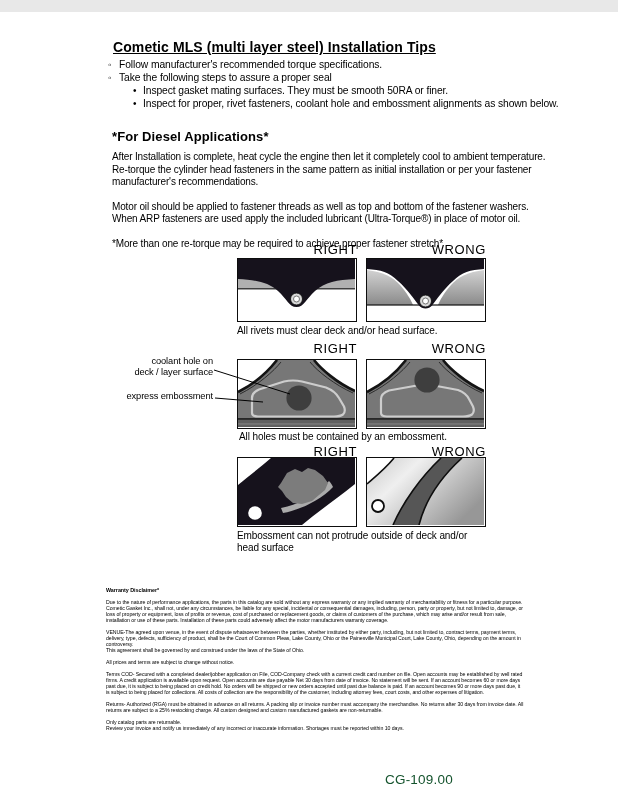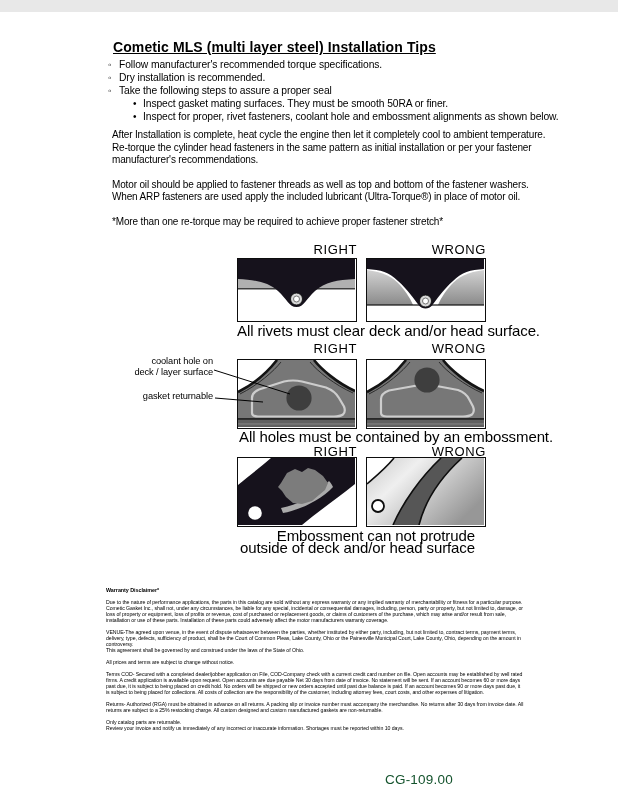--- a/index.html
+++ b/index.html
@@ -26,21 +26,21 @@
   
   .diesel { position:absolute; left:112px; top:117px; width:445px; }
   .diesel h2 { font-size:13px; font-weight:bold; margin-bottom:7px; letter-spacing:0.1px; }
   .diesel p { font-size:10px; line-height:12.6px; letter-spacing:-0.15px; margin-bottom:12px; width:440px; }
 
   
   .fig-label { position:absolute; width:120px; text-align:right;
     font-size:13px; letter-spacing:0.6px; }
   .figbox { position:absolute; width:120px; border:1.6px solid #0d0d0d; background:#fff; }
   .figbox svg { display:block; }
-  .caption { position:absolute; font-size:15px; line-height:12.2px; letter-spacing:-0.1px;text-align:right; }
+  .caption { position:absolute; font-size:10px; line-height:12.2px; letter-spacing:-0.1px; }
 
   .callout { position:absolute; font-size:9.3px; line-height:11px; text-align:right;
     letter-spacing:-0.1px; }
   .leaders { position:absolute; left:110px; top:340px; width:210px; height:70px;
     pointer-events:none; z-index:5; }
 
   
   .fineprint { position:absolute; left:106px; top:575px; width:419px;
     font-size:5.2px; line-height:6px; letter-spacing:-0.05px; }
   .fineprint h3 { font-size:5.4px; font-weight:bold; margin-bottom:6px; }
@@ -51,27 +51,27 @@
     color:#14532d; letter-spacing:0.2px; }
 </style>
 </head>
 <body>
 
 <div class="page">
 
   <h1 class="title">Cometic MLS (multi layer steel) Installation Tips</h1>
   <div class="bullets">
     <div class="b">Follow manufacturer's recommended torque specifications.</div>
-    <div class="b">Dry installation is recommended.</div>
     <div class="b">Take the following steps to assure a proper seal</div>
     <div class="sb">Inspect gasket mating surfaces.  They must be smooth 50RA or finer.</div>
     <div class="sb">Inspect for proper, rivet fasteners, coolant hole and embossment alignments as shown below.</div>
   </div>
 
   <div class="diesel">
+    <h2>*For Diesel Applications*</h2>
     <p>After Installation is complete, heat cycle the engine then let it completely cool to ambient temperature. Re-torque the cylinder head fasteners in the same pattern as initial installation or per your fastener manufacturer's recommendations.</p>
     <p>Motor oil should be applied to fastener threads as well as top and bottom of the fastener washers. When ARP fasteners are used apply the included lubricant (Ultra-Torque®) in place of motor oil.</p>
     <p>*More than one re-torque may be required to achieve proper fastener stretch*</p>
   </div>
 
   <div class="fig-label" style="left:237px; top:230px;">RIGHT</div>
   <div class="fig-label" style="left:366px; top:230px;">WRONG</div>
 
   <div class="figbox" style="left:237px; top:246px; height:64px;">
     <svg width="117" height="61" viewBox="0 0 117 61">
@@ -105,21 +105,21 @@
   <div class="caption" style="left:237px; top:313px;">All rivets must clear deck and/or head surface.</div>
 
   <div class="fig-label" style="left:237px; top:329px;">RIGHT</div>
   <div class="fig-label" style="left:366px; top:329px;">WRONG</div>
 
   <div class="callout" style="left:100px; top:344px; width:113px;">
     <span>coolant hole on</span><br>
     <span>deck / layer surface</span>
   </div>
   <div class="callout" style="left:100px; top:379px; width:113px;">
-    <span>gasket returnable</span>
+    <span>express embossment</span>
   </div>
 
   <svg class="leaders" viewBox="0 0 210 70">
     <line x1="104" y1="18" x2="180" y2="42" stroke="#000" stroke-width="1"></line>
     <line x1="105" y1="46" x2="153" y2="50" stroke="#000" stroke-width="1"></line>
   </svg>
 
   <div class="figbox" style="left:237px; top:347px; height:70px;">
     <svg width="117" height="67" viewBox="0 0 117 67">
       <rect x="0" y="0" width="117" height="67" fill="#777777"></rect>

